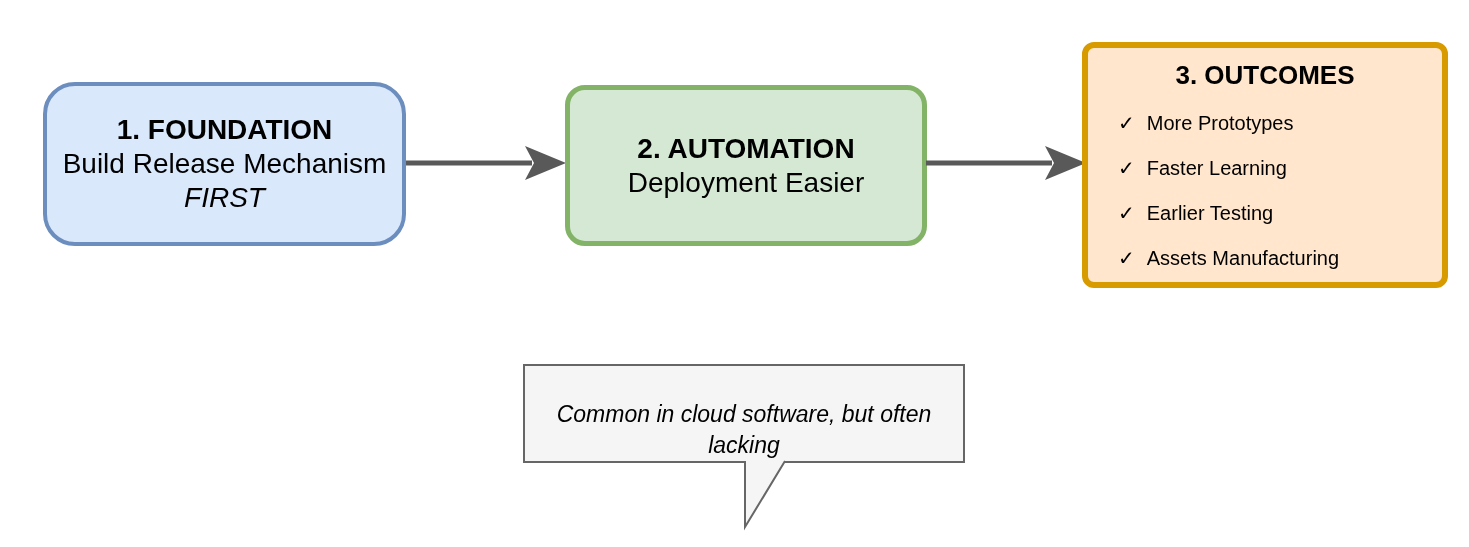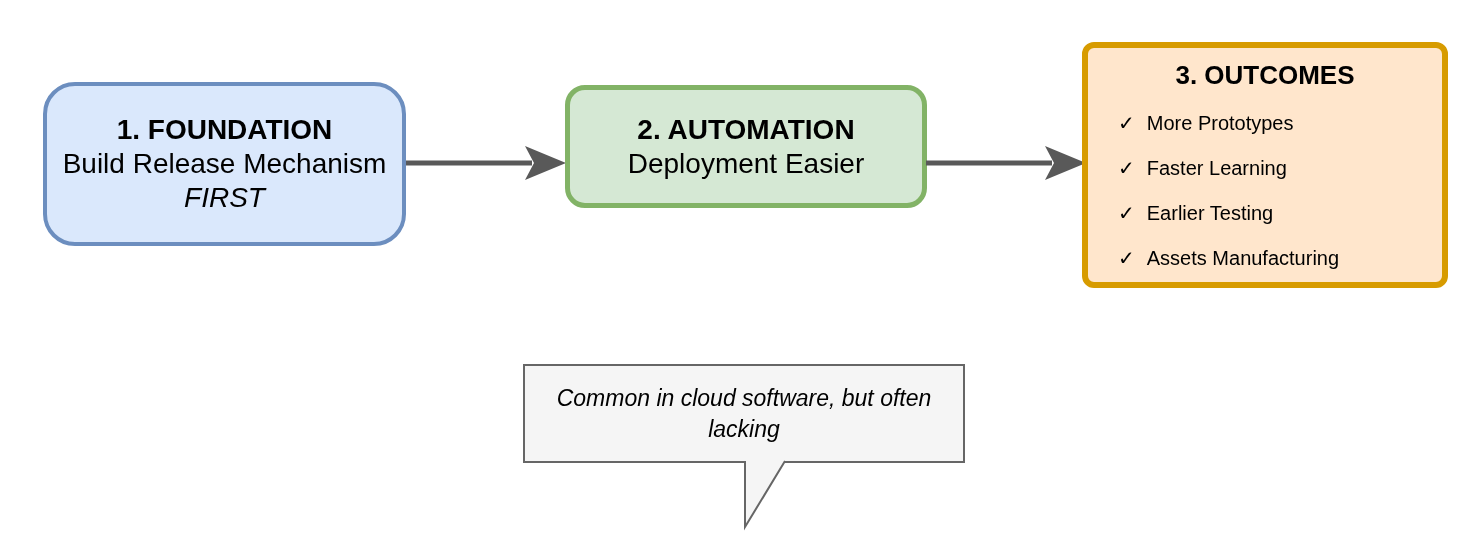--- a/index.html
+++ b/index.html
@@ -26,21 +26,21 @@
     text-align: center;
   }
   .box-foundation {
     left: 43px; top: 82px; width: 363px; height: 164px;
     background: var(--foundation-fill);
     border: 4px solid var(--foundation-stroke);
     border-radius: 32px;
     font-size: 28px; line-height: 34px;
   }
   .box-automation {
-    left: 565px; top: 85px; width: 362px; height: 123px;
+    left: 565px; top: 85px; width: 362px; height: 161px;
     background: var(--automation-fill);
     border: 5px solid var(--automation-stroke);
     border-radius: 20px;
     font-size: 28px; line-height: 34px;
   }
   .box-outcomes {
     left: 1082px; top: 42px; width: 366px; height: 246px;
     background: var(--outcomes-fill);
     border: 6px solid var(--outcomes-stroke);
     border-radius: 12px;
@@ -79,21 +79,21 @@
   .arrow-1 { left: 404px; top: 143px; }
   .arrow-2 { left: 924px; top: 143px; }
   .callout {
     position: absolute;
     left: 523px; top: 364px; width: 442px; height: 99px;
     box-sizing: border-box;
     background: var(--callout-fill);
     border: 2px solid var(--callout-stroke);
     display: flex;
     flex-direction: row;
-    align-items: center;
+    align-items: flex-end;
     justify-content: center;
     text-align: center;
     font-size: 23px;
     line-height: 31px;
     font-style: italic;
   }
   .callout-tail {
     position: absolute;
     left: 735px; top: 451px;
     width: 70px; height: 85px;

